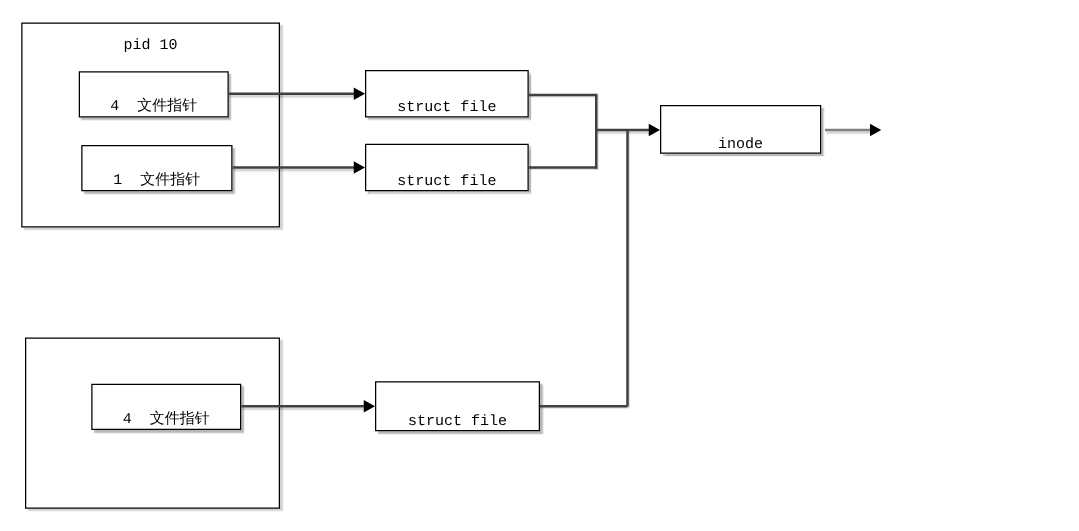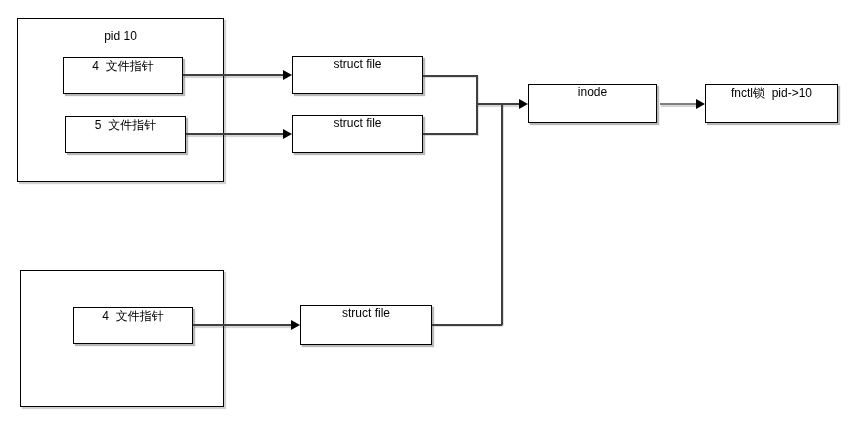--- a/index.html
+++ b/index.html
@@ -2,26 +2,26 @@
 <html style="--background: #ffffff; --box-fill: #ffffff; --box-border: #000000; --text: #000000; --connector: #404040; --connector-light: #808080; --arrowhead: #000000;"><head>
 <meta charset="utf-8">
 <style>
   :root{
     --background:#ffffff; --box-fill:#ffffff; --box-border:#000000;
     --text:#000000; --connector:#404040; --connector-light:#808080; --arrowhead:#000000;
   }
   html,body{margin:0;padding:0;background:var(--background);}
   .stage{
     position:relative; width:863px; height:425px; background:var(--background);
-    font-family:Liberation Sans, sans-serif; font-size:12px; color:var(--text);
+    font-family:Liberation Mono, monospace; font-size:12px; color:var(--text);
     overflow:hidden;
   }
   .box{
     position:absolute; background:var(--box-fill); border:1px solid var(--box-border);
-    display:flex; align-items:flex-start; justify-content:center; box-sizing:border-box;
+    display:flex; align-items:flex-end; justify-content:center; box-sizing:border-box;
     box-shadow:2px 2px 1px rgba(0,0,0,0.28);
   }
   .container-box{
     position:absolute; background:var(--box-fill); border:1px solid var(--box-border);
     box-sizing:border-box; box-shadow:2px 2px 1px rgba(0,0,0,0.18);
   }
   .group-title{
     position:absolute; text-align:center; line-height:16px;
   }
   .lbl{ white-space:pre; }
@@ -40,21 +40,21 @@
 <div class="stage">
 
   <div class="container-box" style="left:17px; top:18px; width:207px; height:164px;"></div>
   <div class="group-title" style="left:17px; top:28px; width:207px;">
     <span class="lbl">pid 10</span>
   </div>
   <div class="box" style="left:63px; top:57px; width:120px; height:37px;">
     <span class="lbl">4  文件指针</span>
   </div>
   <div class="box" style="left:65px; top:116px; width:121px; height:37px;">
-    <span class="lbl">5  文件指针</span>
+    <span class="lbl">1  文件指针</span>
   </div>
 
   <div class="container-box" style="left:20px; top:270px; width:204px; height:137px;"></div>
   <div class="box" style="left:73px; top:307px; width:120px; height:37px;">
     <span class="lbl">4  文件指针</span>
   </div>
 
   <div class="box" style="left:292px; top:56px; width:131px; height:38px;">
     <span class="lbl">struct file</span>
   </div>
@@ -62,23 +62,20 @@
     <span class="lbl">struct file</span>
   </div>
   <div class="box" style="left:300px; top:305px; width:132px; height:40px;">
     <span class="lbl">struct file</span>
   </div>
 
   <div class="box" style="left:528px; top:84px; width:129px; height:39px;">
     <span class="lbl">inode</span>
   </div>
 
-  <div class="box" style="left:705px; top:84px; width:133px; height:39px;">
-    <span class="lbl">fnctl锁  pid-&gt;10</span>
-  </div>
 
   <div class="line" style="left:183px; top:74px; width:101px; height:2px;"></div>
   <div class="arrow-right" style="left:283px; top:70px;"></div>
 
   <div class="line" style="left:186px; top:133px; width:98px; height:2px;"></div>
   <div class="arrow-right" style="left:283px; top:129px;"></div>
 
   <div class="line thin" style="left:423px; top:75px; width:54px; height:2px;"></div>
   <div class="line thin" style="left:423px; top:133px; width:54px; height:2px;"></div>
   <div class="line thin" style="left:476px; top:75px; width:2px; height:60px;"></div>

